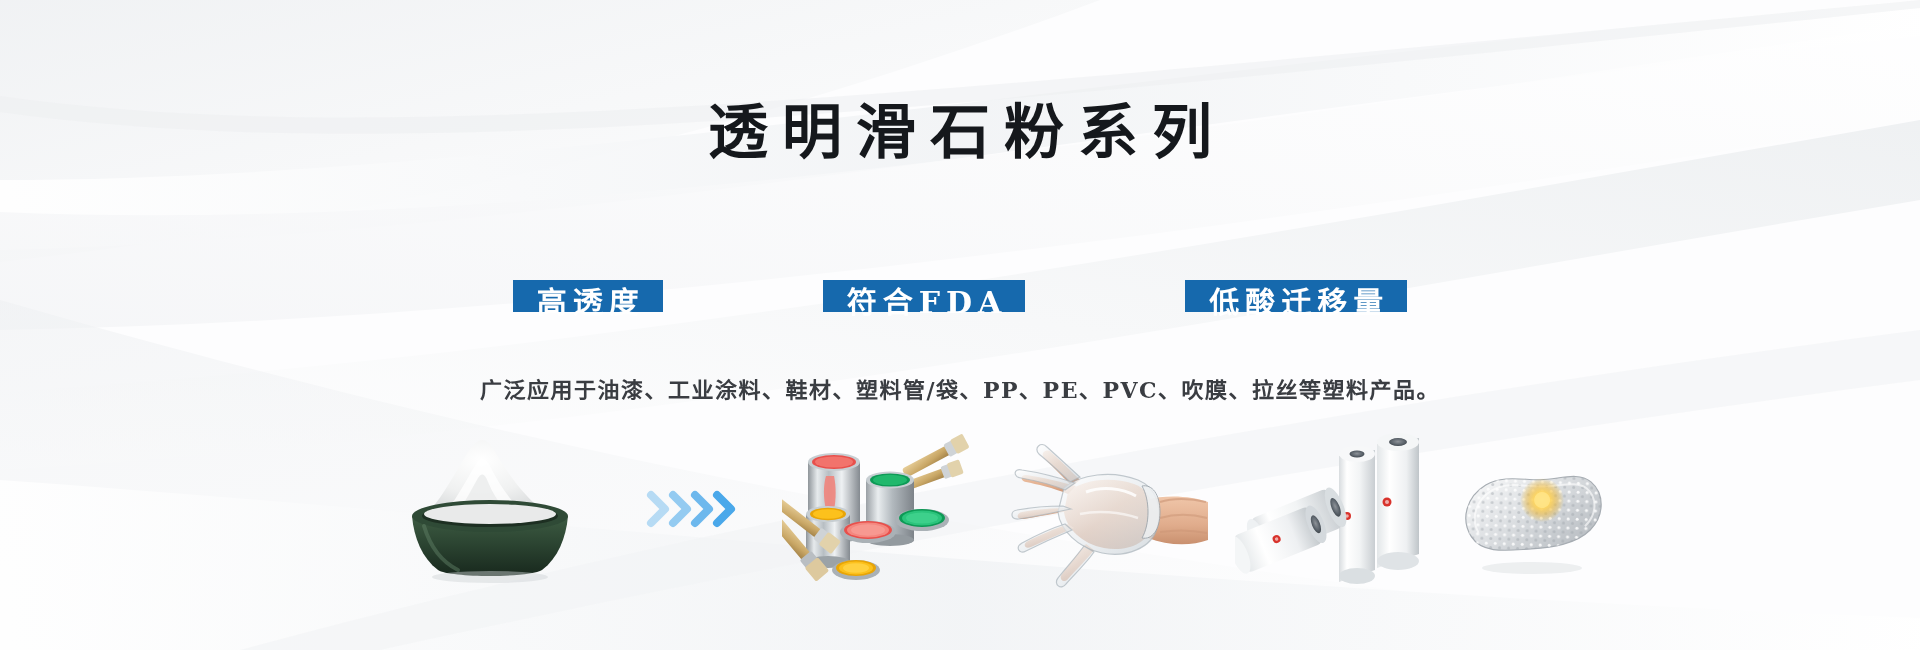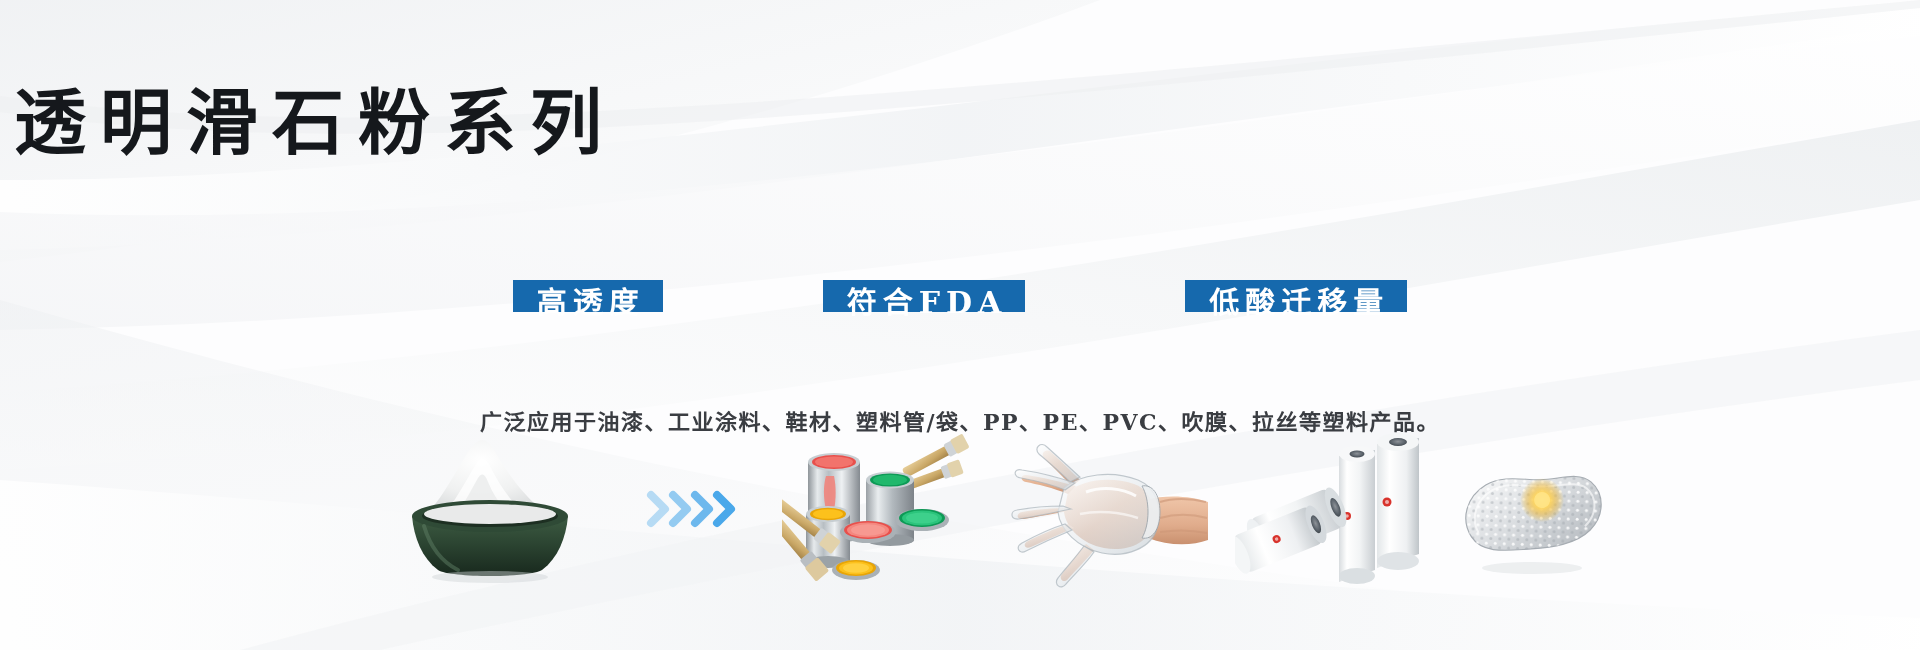--- a/index.html
+++ b/index.html
@@ -18,24 +18,24 @@
   
   #bg-waves {
     position:absolute; inset:0;
     width:1920px; height:650px;
     pointer-events:none;
   }
   
   #title {
     position:absolute;
     left:0; right:0;
-    top:84px;
-    text-align:left;
+    top:100px;
+    text-align:center;
     font-family:"DejaVu Serif", "Liberation Serif", serif;
-    font-size:72px;
+    font-size:60px;
     font-weight:700;
     letter-spacing:14px;
     color:#15181c;
     line-height:1.08;
     white-space:nowrap;
     text-indent:14px;
   }
   
   #badges {
     position:absolute;
@@ -65,21 +65,20 @@
     position:absolute;
     top:372px;
     left:0; right:0;
     text-align:center;
     font-family:"DejaVu Serif", "Liberation Serif", serif;
     font-size:22px;
     font-weight:600;
     letter-spacing:1.5px;
     color:#3a3d42;
     white-space:nowrap;
-    margin-top:32px;
   }
   
   #products {
     position:absolute;
     top:428px;
     left:390px;
     width:1140px;
     height:180px;
   }
   .prod { position:absolute; }

